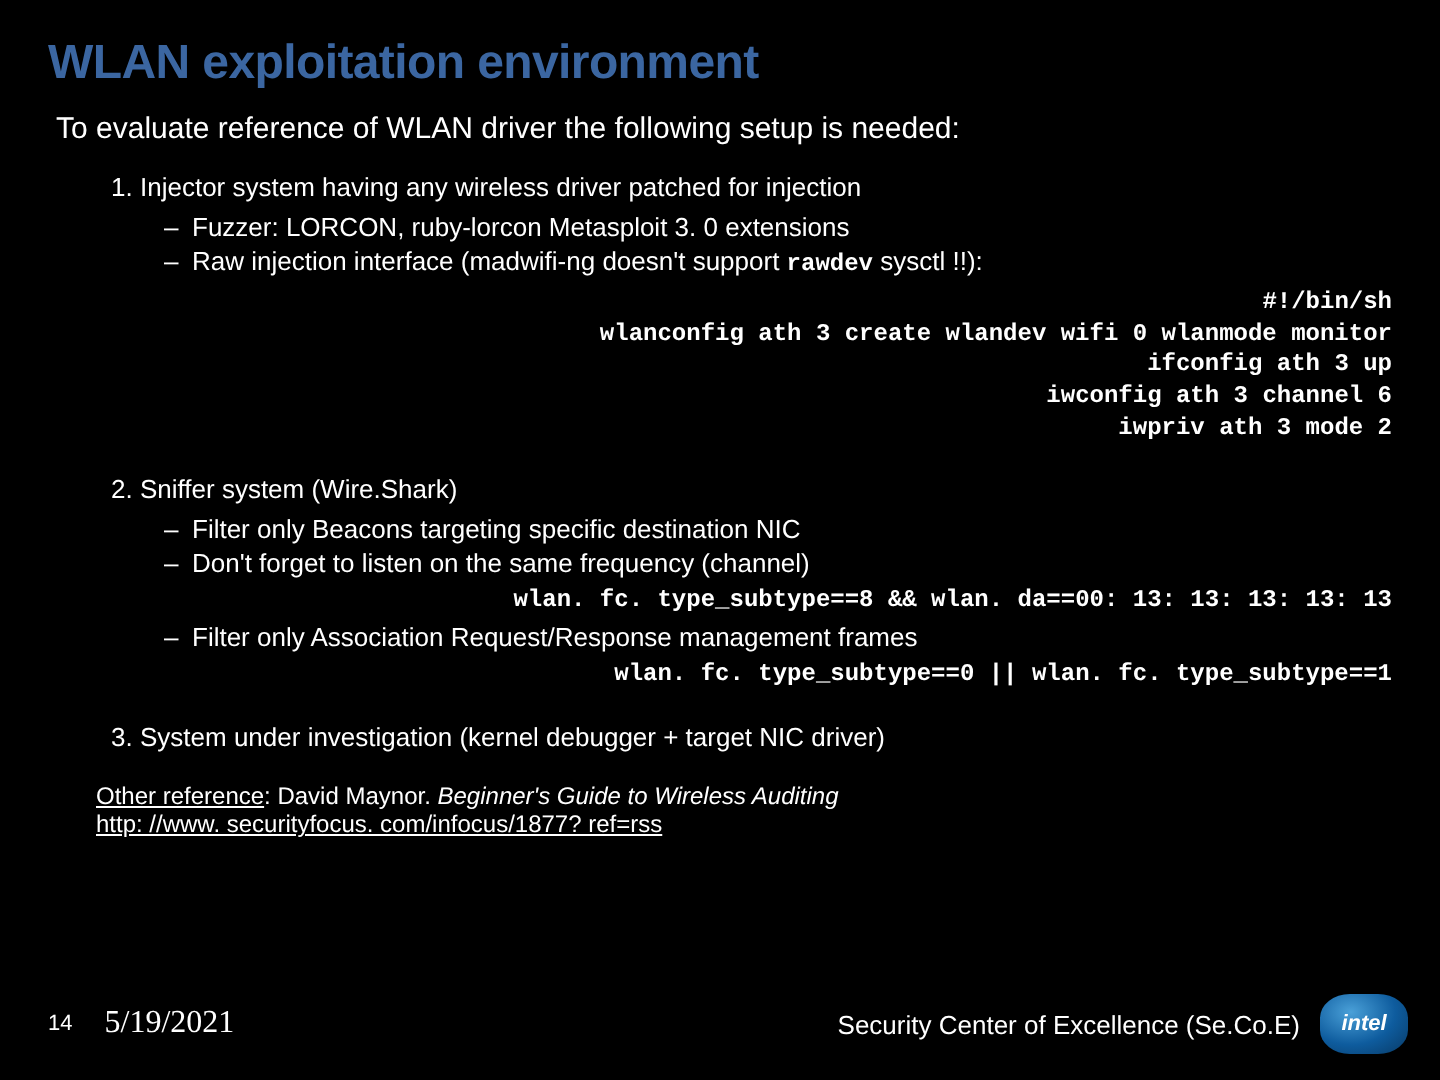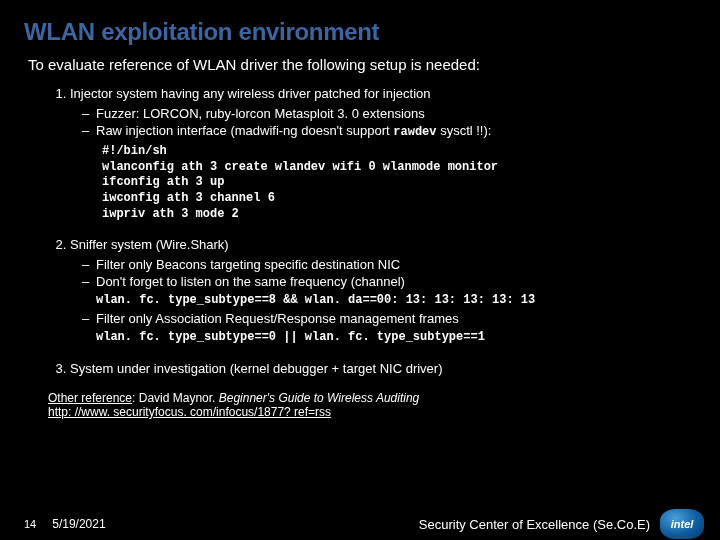--- a/index.html
+++ b/index.html
@@ -31,40 +31,41 @@
   .list1 { list-style: decimal; padding-left: 46px; margin: 0; }
   .list1 > li { font-size: 13px; margin-bottom: 14px; line-height: 1.35; }
   .sub { list-style: none; padding-left: 12px; margin: 2px 0 0 0; }
   .sub > li { font-size: 13px; line-height: 1.35; position: relative; padding-left: 14px; }
   .sub > li::before { content: "–"; position: absolute; left: 0; }
   .mono {
     font-family: "Courier New", monospace;
     font-size: 12px;
     font-weight: 700;
     line-height: 1.3;
+    text-align: right;
   }
   .mono-inline { font-family: "Courier New", monospace; font-weight: 700; font-size: 12px; }
   .codeblock { padding-left: 32px; margin: 4px 0 2px 0; }
   .codeline { padding-left: 26px; margin: 2px 0 2px 0; }
   .refs {
     font-size: 12px;
     margin: 10px 0 0 24px;
   }
   .und { text-decoration: underline; }
   .italic { font-style: italic; }
   .footer {
     position: absolute;
-    left: 0; bottom: 0;
+    left: 0; bottom: 12px;
     width: 720px; height: 32px;
     display: flex;
     align-items: center;
     padding: 0 16px 0 24px;
   }
   .page-num { font-size: 11px; margin-right: 16px; }
-  .date { font-size: 12px; font-family: Liberation Sans, sans-serif; }
+  .date { font-size: 16px; font-family: Liberation Serif, serif; }
   .footer-right { margin-left: auto; font-size: 13px; margin-right: 10px; }
   .logo {
     width: 44px; height: 30px;
     border-radius: 15px / 12px;
     background: radial-gradient(ellipse at 35% 30%, #4aa0d8 0%, #0e5c9e 55%, #083a66 100%);
     display: flex; align-items: center; justify-content: center;
     color: #fff; font-weight: 700; font-style: italic;
     font-size: 11px; font-family: Arial, sans-serif;
   }
 </style>

